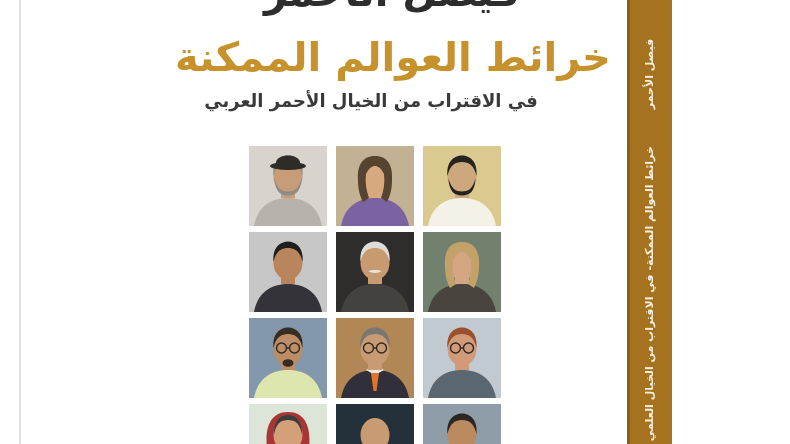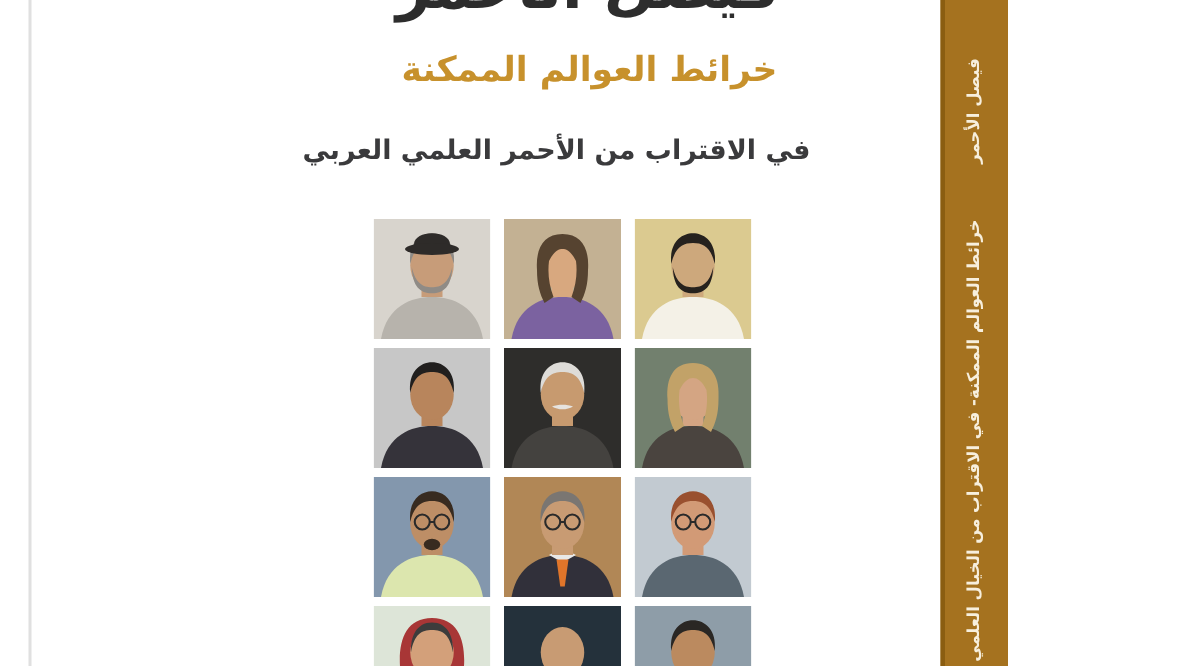--- a/index.html
+++ b/index.html
@@ -6,21 +6,21 @@
   body{width:790px;height:444px;overflow:hidden;background:#ffffff;
        font-family:"DejaVu Sans",sans-serif;}
   .stage{position:absolute;top:0;left:0;width:790px;height:444px;overflow:hidden;background:#fff;}
 
   .edge-line{position:absolute;left:19px;top:0;width:2px;height:444px;background:#e0e0e0;}
 
   .author-cropped{position:absolute;left:392px;top:-31px;transform:translateX(-50%);
       font-size:40px;font-weight:bold;white-space:nowrap;direction:rtl;letter-spacing:1px;}
 
   .book-title{position:absolute;left:393px;top:34px;transform:translateX(-50%);
-      margin:0;font-size:23px;font-weight:bold;white-space:nowrap;direction:rtl;text-align:center;}
+      margin:0;font-size:40px;font-weight:bold;white-space:nowrap;direction:rtl;text-align:center;}
 
   .book-subtitle{position:absolute;left:371px;top:90px;transform:translateX(-50%);
       font-size:18px;font-weight:bold;white-space:nowrap;direction:rtl;}
 
   .photo-grid{position:absolute;left:249px;top:146px;width:252px;
       display:grid;grid-template-columns:repeat(3,78px);grid-auto-rows:80px;gap:6px 9px;}
   .photo-cell{width:78px;height:80px;overflow:hidden;}
   .photo-cell svg{display:block;}
 
   .spine{position:absolute;left:627px;top:0;width:45px;height:444px;}
@@ -34,21 +34,21 @@
 <body>
 
 <div class="stage">
 
   <div class="edge-line" style="background: rgb(224, 224, 224);"></div>
 
   <div class="author-cropped" style="color: rgb(45, 45, 45);">فيصل الأحمر</div>
 
   <h1 class="book-title" style="color: rgb(199, 145, 44);">خرائط العوالم الممكنة</h1>
 
-  <div class="book-subtitle" style="color: rgb(58, 58, 60);">في الاقتراب من الأحمر العلمي العربي</div>
+  <div class="book-subtitle" style="color: rgb(58, 58, 60);">في الاقتراب من الخيال الأحمر العربي</div>
 
   <div class="photo-grid">
       <div class="photo-cell">
         <svg xmlns="http://www.w3.org/2000/svg" viewBox="0 0 78 80" width="78" height="80" role="img">
           <rect width="78" height="80" fill="#d8d4cd"></rect>
           <path d="M5 80 C9 58 25 52 39 52 C53 52 69 58 73 80 Z" fill="#b7b3ac"></path>
           <path d="M32 40 h14 v12 h-14 z" fill="#c79c79"></path>
           <ellipse cx="39" cy="31" rx="14.5" ry="17" fill="#c79c79"></ellipse>
           <path d="M24.5 30 C23 16 31 9.5 39 9.5 C47 9.5 55 16 53.5 30 C51 19 46 16 39 16 C32 16 27 19 24.5 30 Z" fill="#8f8b86"></path>
           <g fill="#2e2b29">

